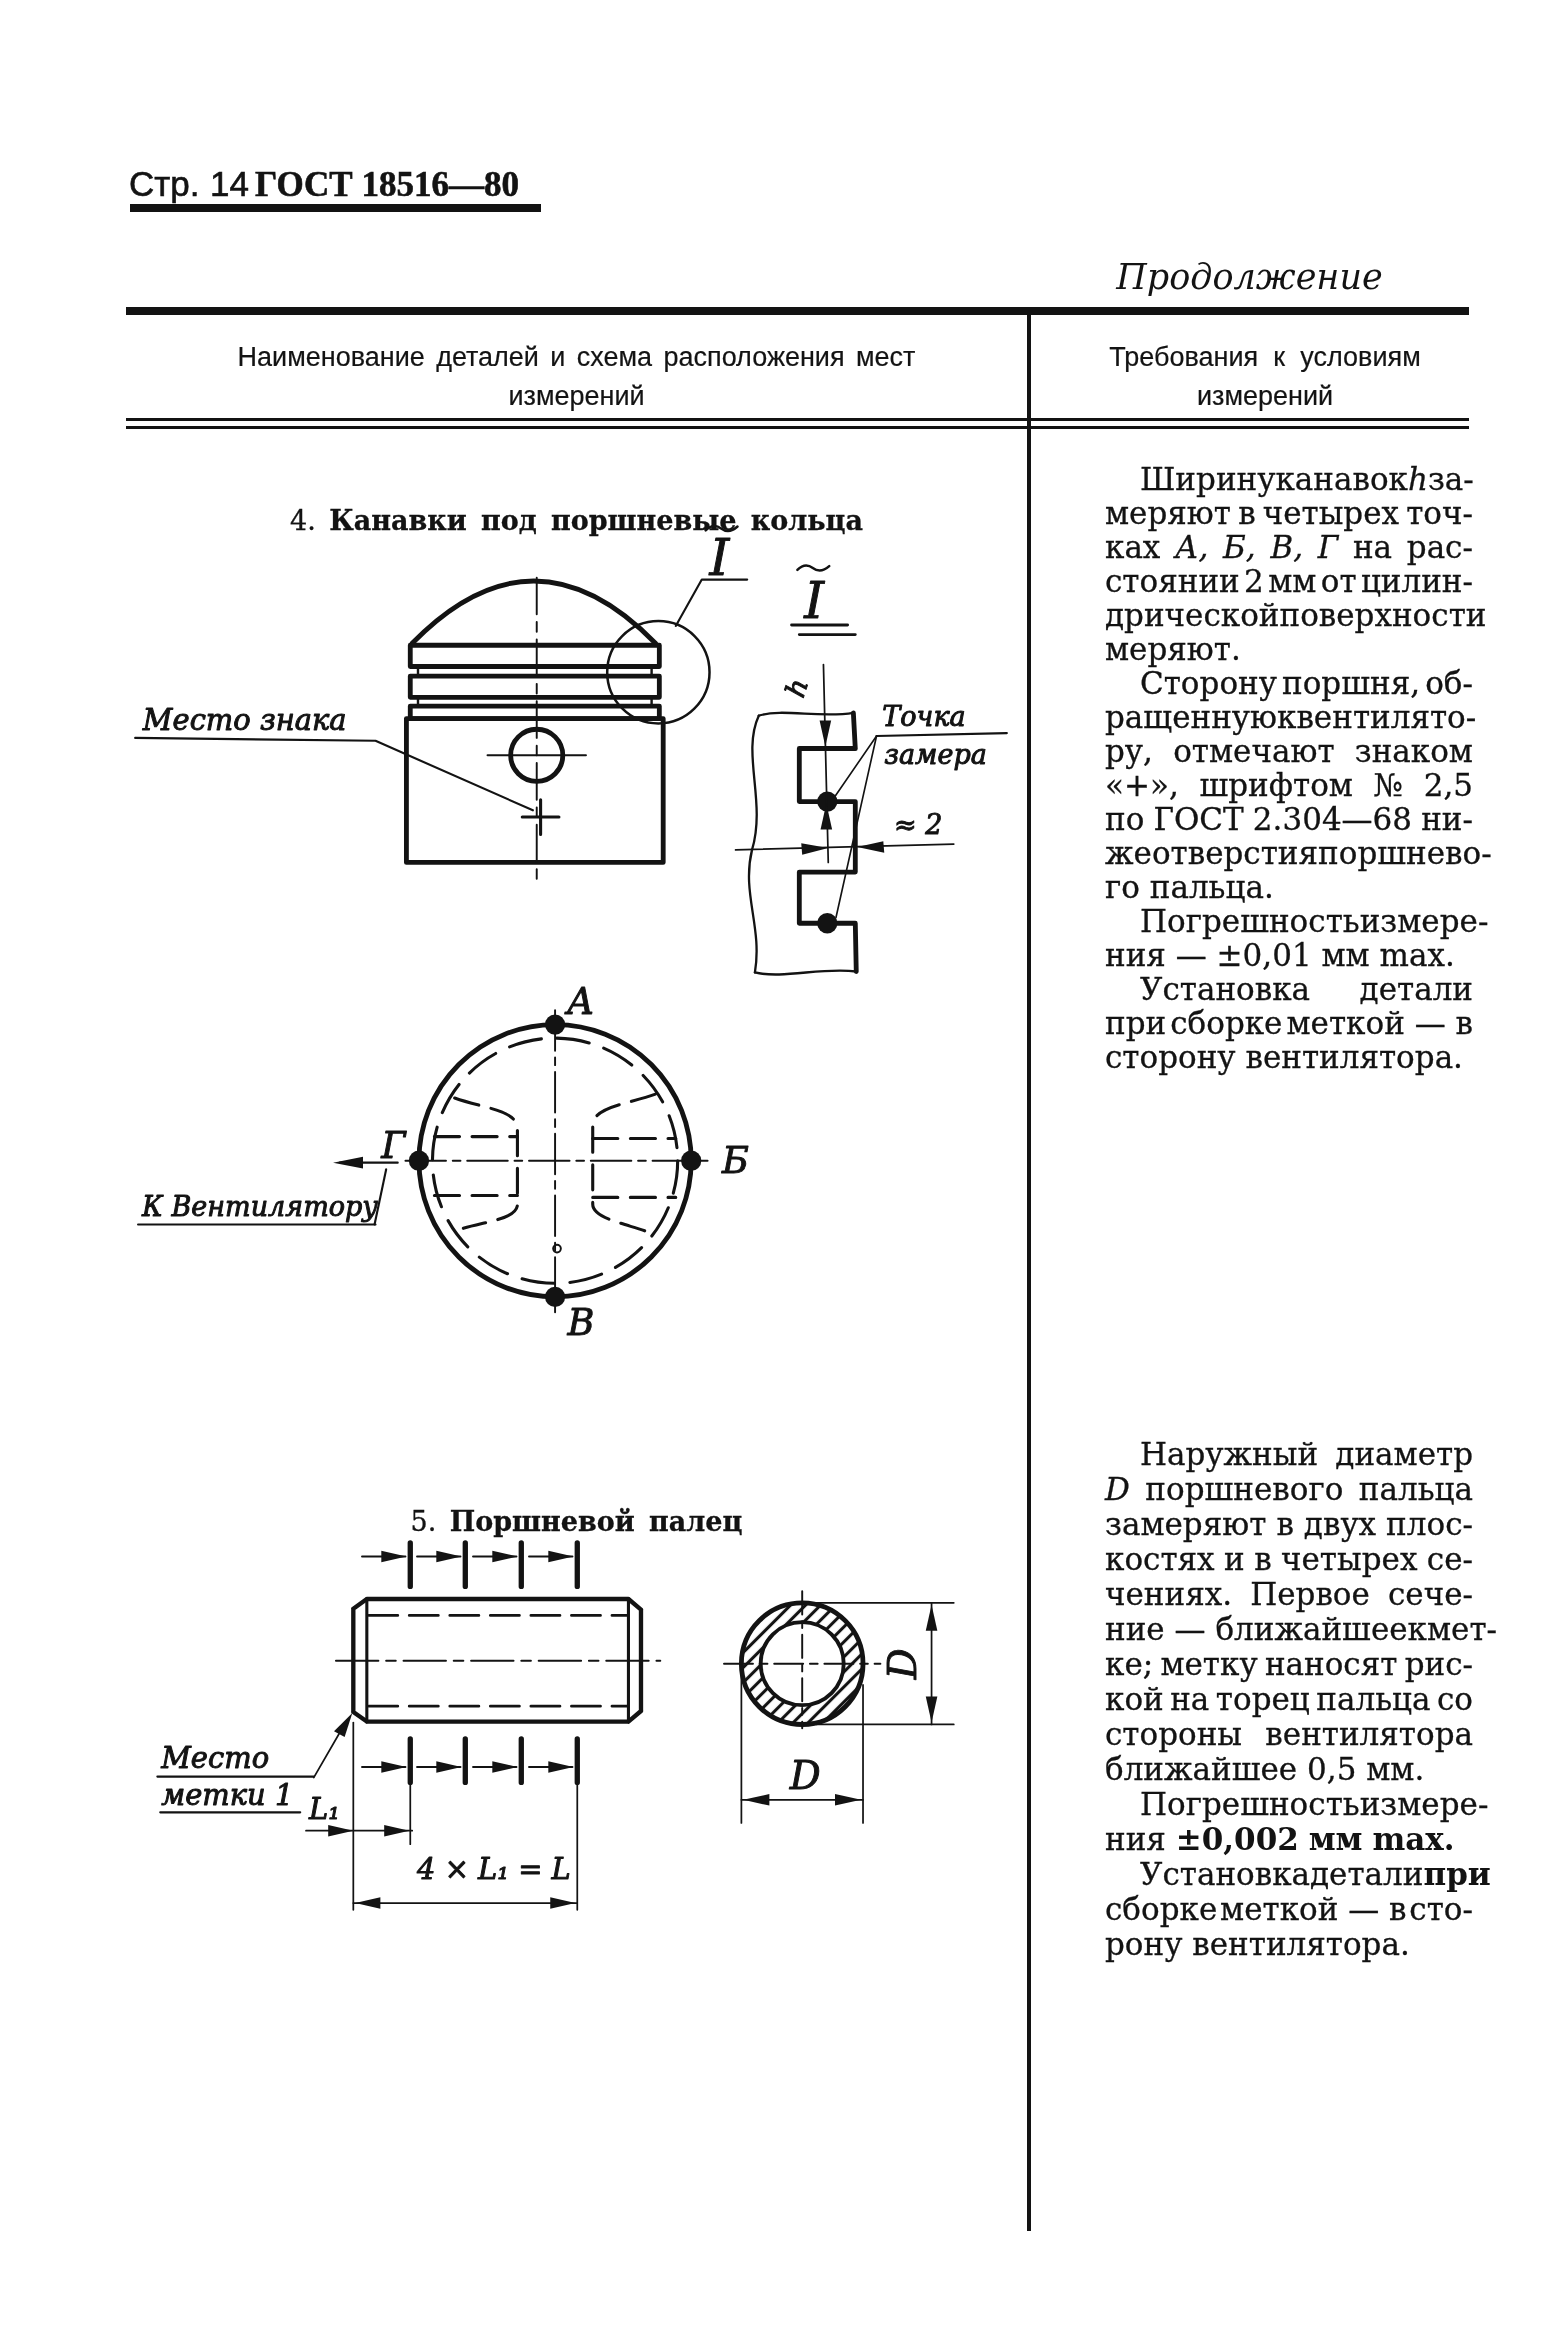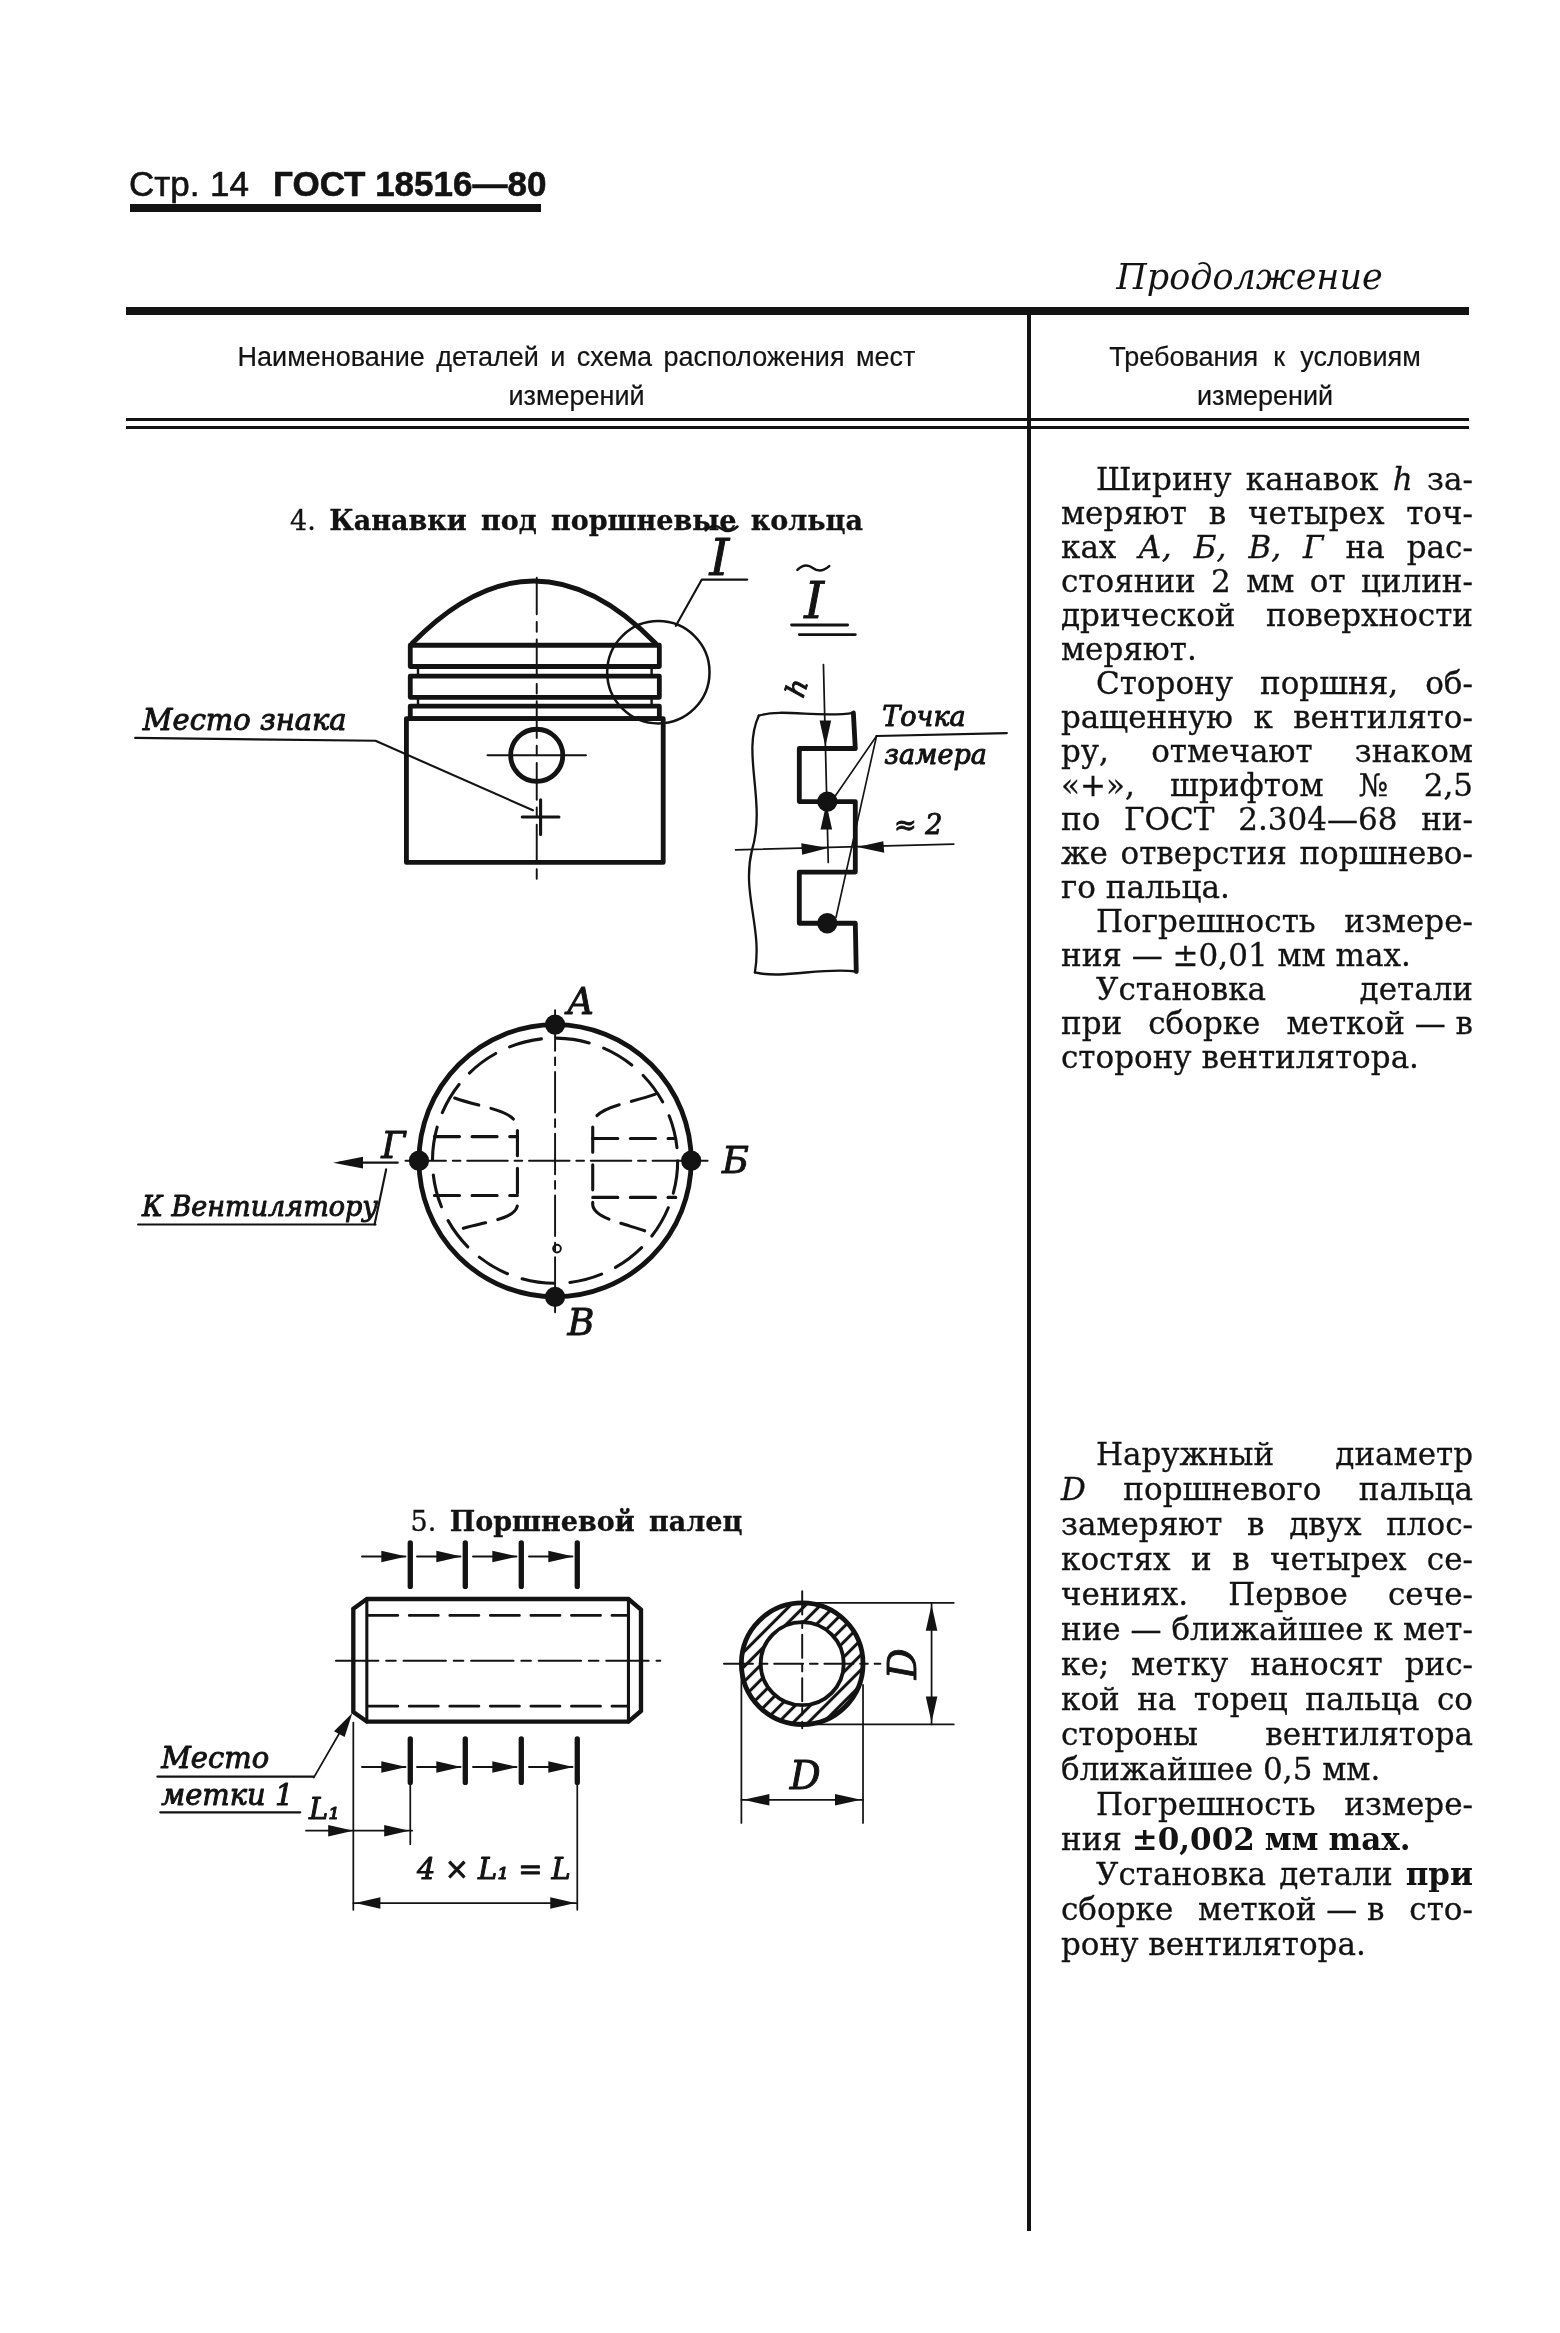--- a/index.html
+++ b/index.html
@@ -4,21 +4,21 @@
 <style>
   html,body{margin:0;padding:0;background:#ffffff;-webkit-font-smoothing:antialiased;}
   .page{position:relative;width:1560px;height:2334px;background:#ffffff;overflow:hidden;filter:grayscale(1);
         font-family:"Liberation Serif","DejaVu Serif",serif;color:#131313;}
   .b{font-weight:bold;}
   .abs{position:absolute;}
   
   .hdr{left:129px;top:165px;font-family:"Liberation Sans","DejaVu Sans",sans-serif;
        font-size:35px;line-height:37px;white-space:pre;-webkit-text-stroke:0.6px #131313;}
   .hdr .num{margin-left:10.6px;}
-  .hdr .doc{margin-left:24px;}
+  .hdr .doc{margin-left:6px;font-family:Liberation Serif, serif;}
   .hdr-rule{left:130px;top:204px;width:411px;height:7.7px;background:#131313;}
   .cont{left:1062px;top:259px;width:375px;text-align:center;font-style:italic;
         font-family:"DejaVu Serif",serif;font-size:35px;line-height:37px;}
   
   .rule-top{left:126px;top:307px;width:1343px;height:7.7px;background:#131313;}
   .rule-dbl{left:126px;top:418px;width:1343px;height:10.6px;box-sizing:border-box;
             border-top:3.9px solid #131313;border-bottom:3.9px solid #131313;}
   .vdiv{left:1027px;top:315px;width:3.9px;height:1916px;background:#131313;}
   
   .th{font-family:Liberation Sans, sans-serif;font-size:27px;line-height:39px;text-align:center;
@@ -30,21 +30,21 @@
           font-size:27px;word-spacing:4.8px;margin-top:36px;-webkit-text-stroke:0.3px #131313;}
   .s4t{top:469px;}
   .s5t{top:1470px;}
   
   .rtext{left:1061px;width:412px;font-family:"DejaVu Serif",serif;font-size:31px;
          -webkit-text-stroke:0.3px #131313;}
   .rt4{top:462px;}
   .rt4 .tl{height:34px;line-height:34px;}
   .rt5{top:1437px;}
   .rt5 .tl{height:35px;line-height:35px;}
-  .tl{white-space:pre;}
+  .tl{white-space:pre;margin-left:44px;}
   .tl.j{display:flex;justify-content:space-between;}
   .tl.ind{padding-left:35px;}
   .tl span.i{font-style:italic;}
   .tl span.b{font-weight:bold;-webkit-text-stroke:0;}
   
   .figs{left:0;top:0;width:1560px;height:2334px;}
   .figs .lbl{font:italic 30px "DejaVu Serif",serif;fill:#131313;}
   .figs .lblSm{font:italic 28px "DejaVu Serif",serif;fill:#131313;}
   .figs .lblBig{font:italic 52px "DejaVu Serif",serif;fill:#131313;}
   .figs .lblD{font:italic 40px "DejaVu Serif",serif;fill:#131313;}

